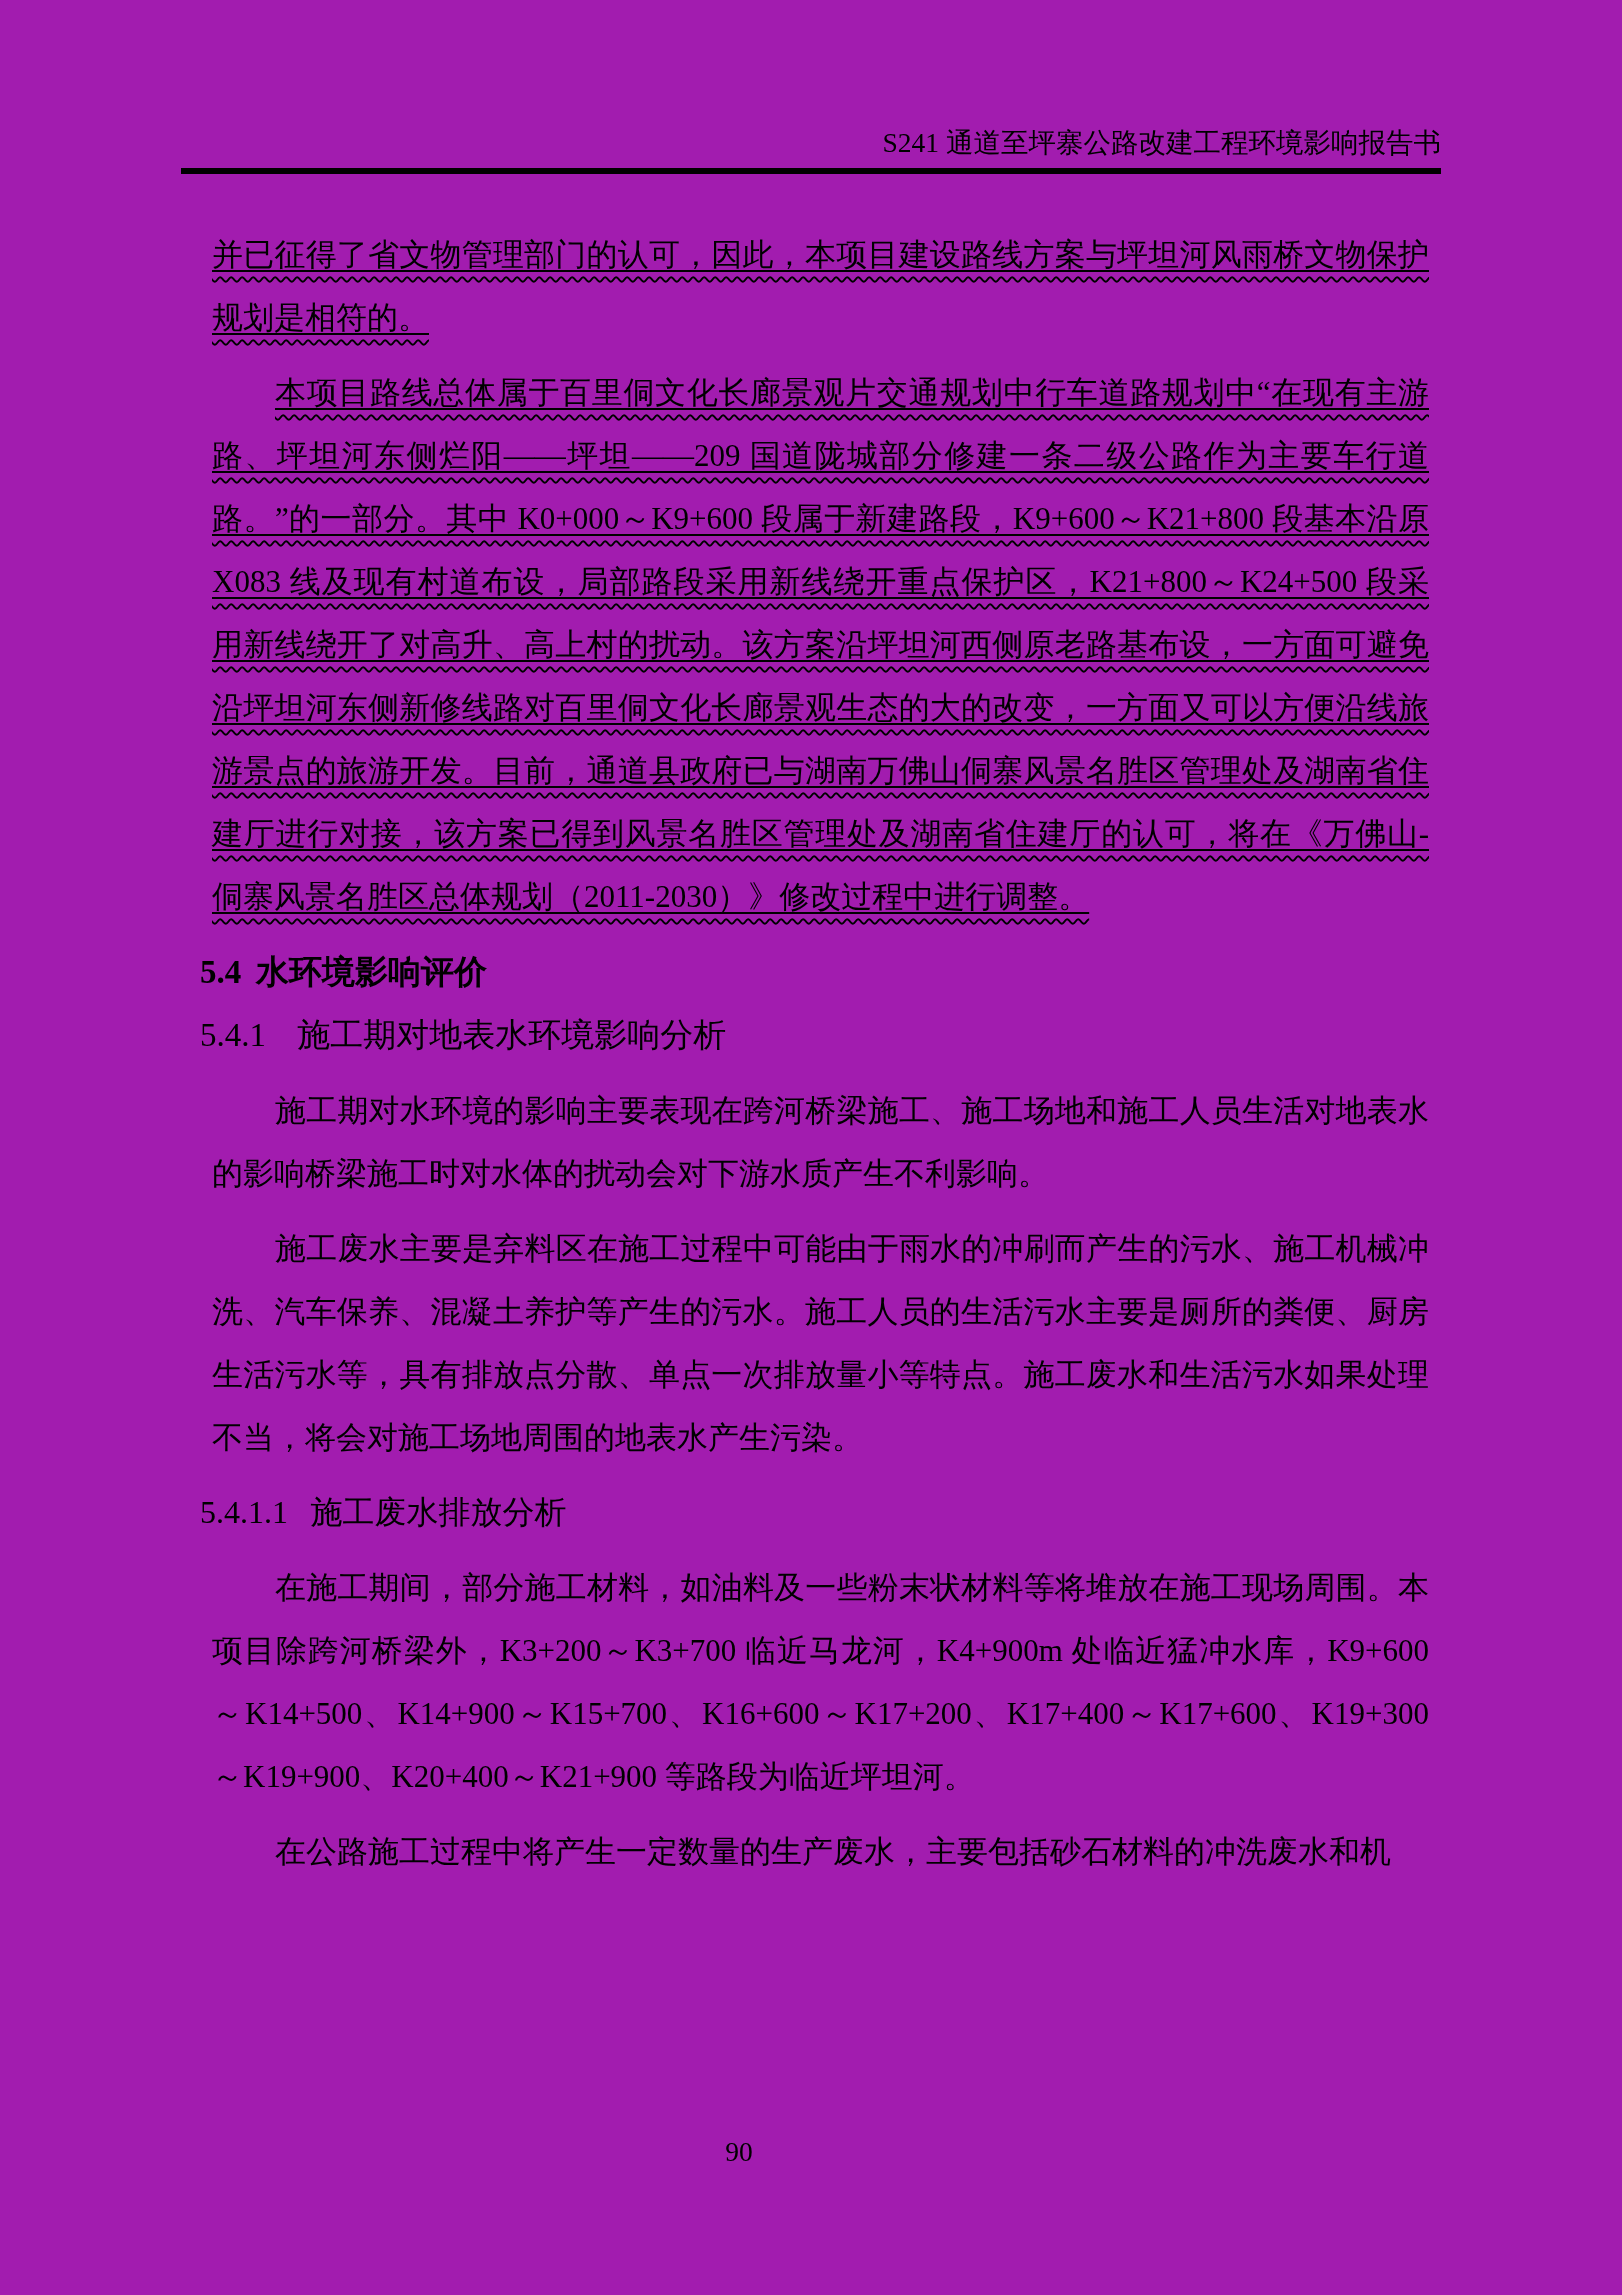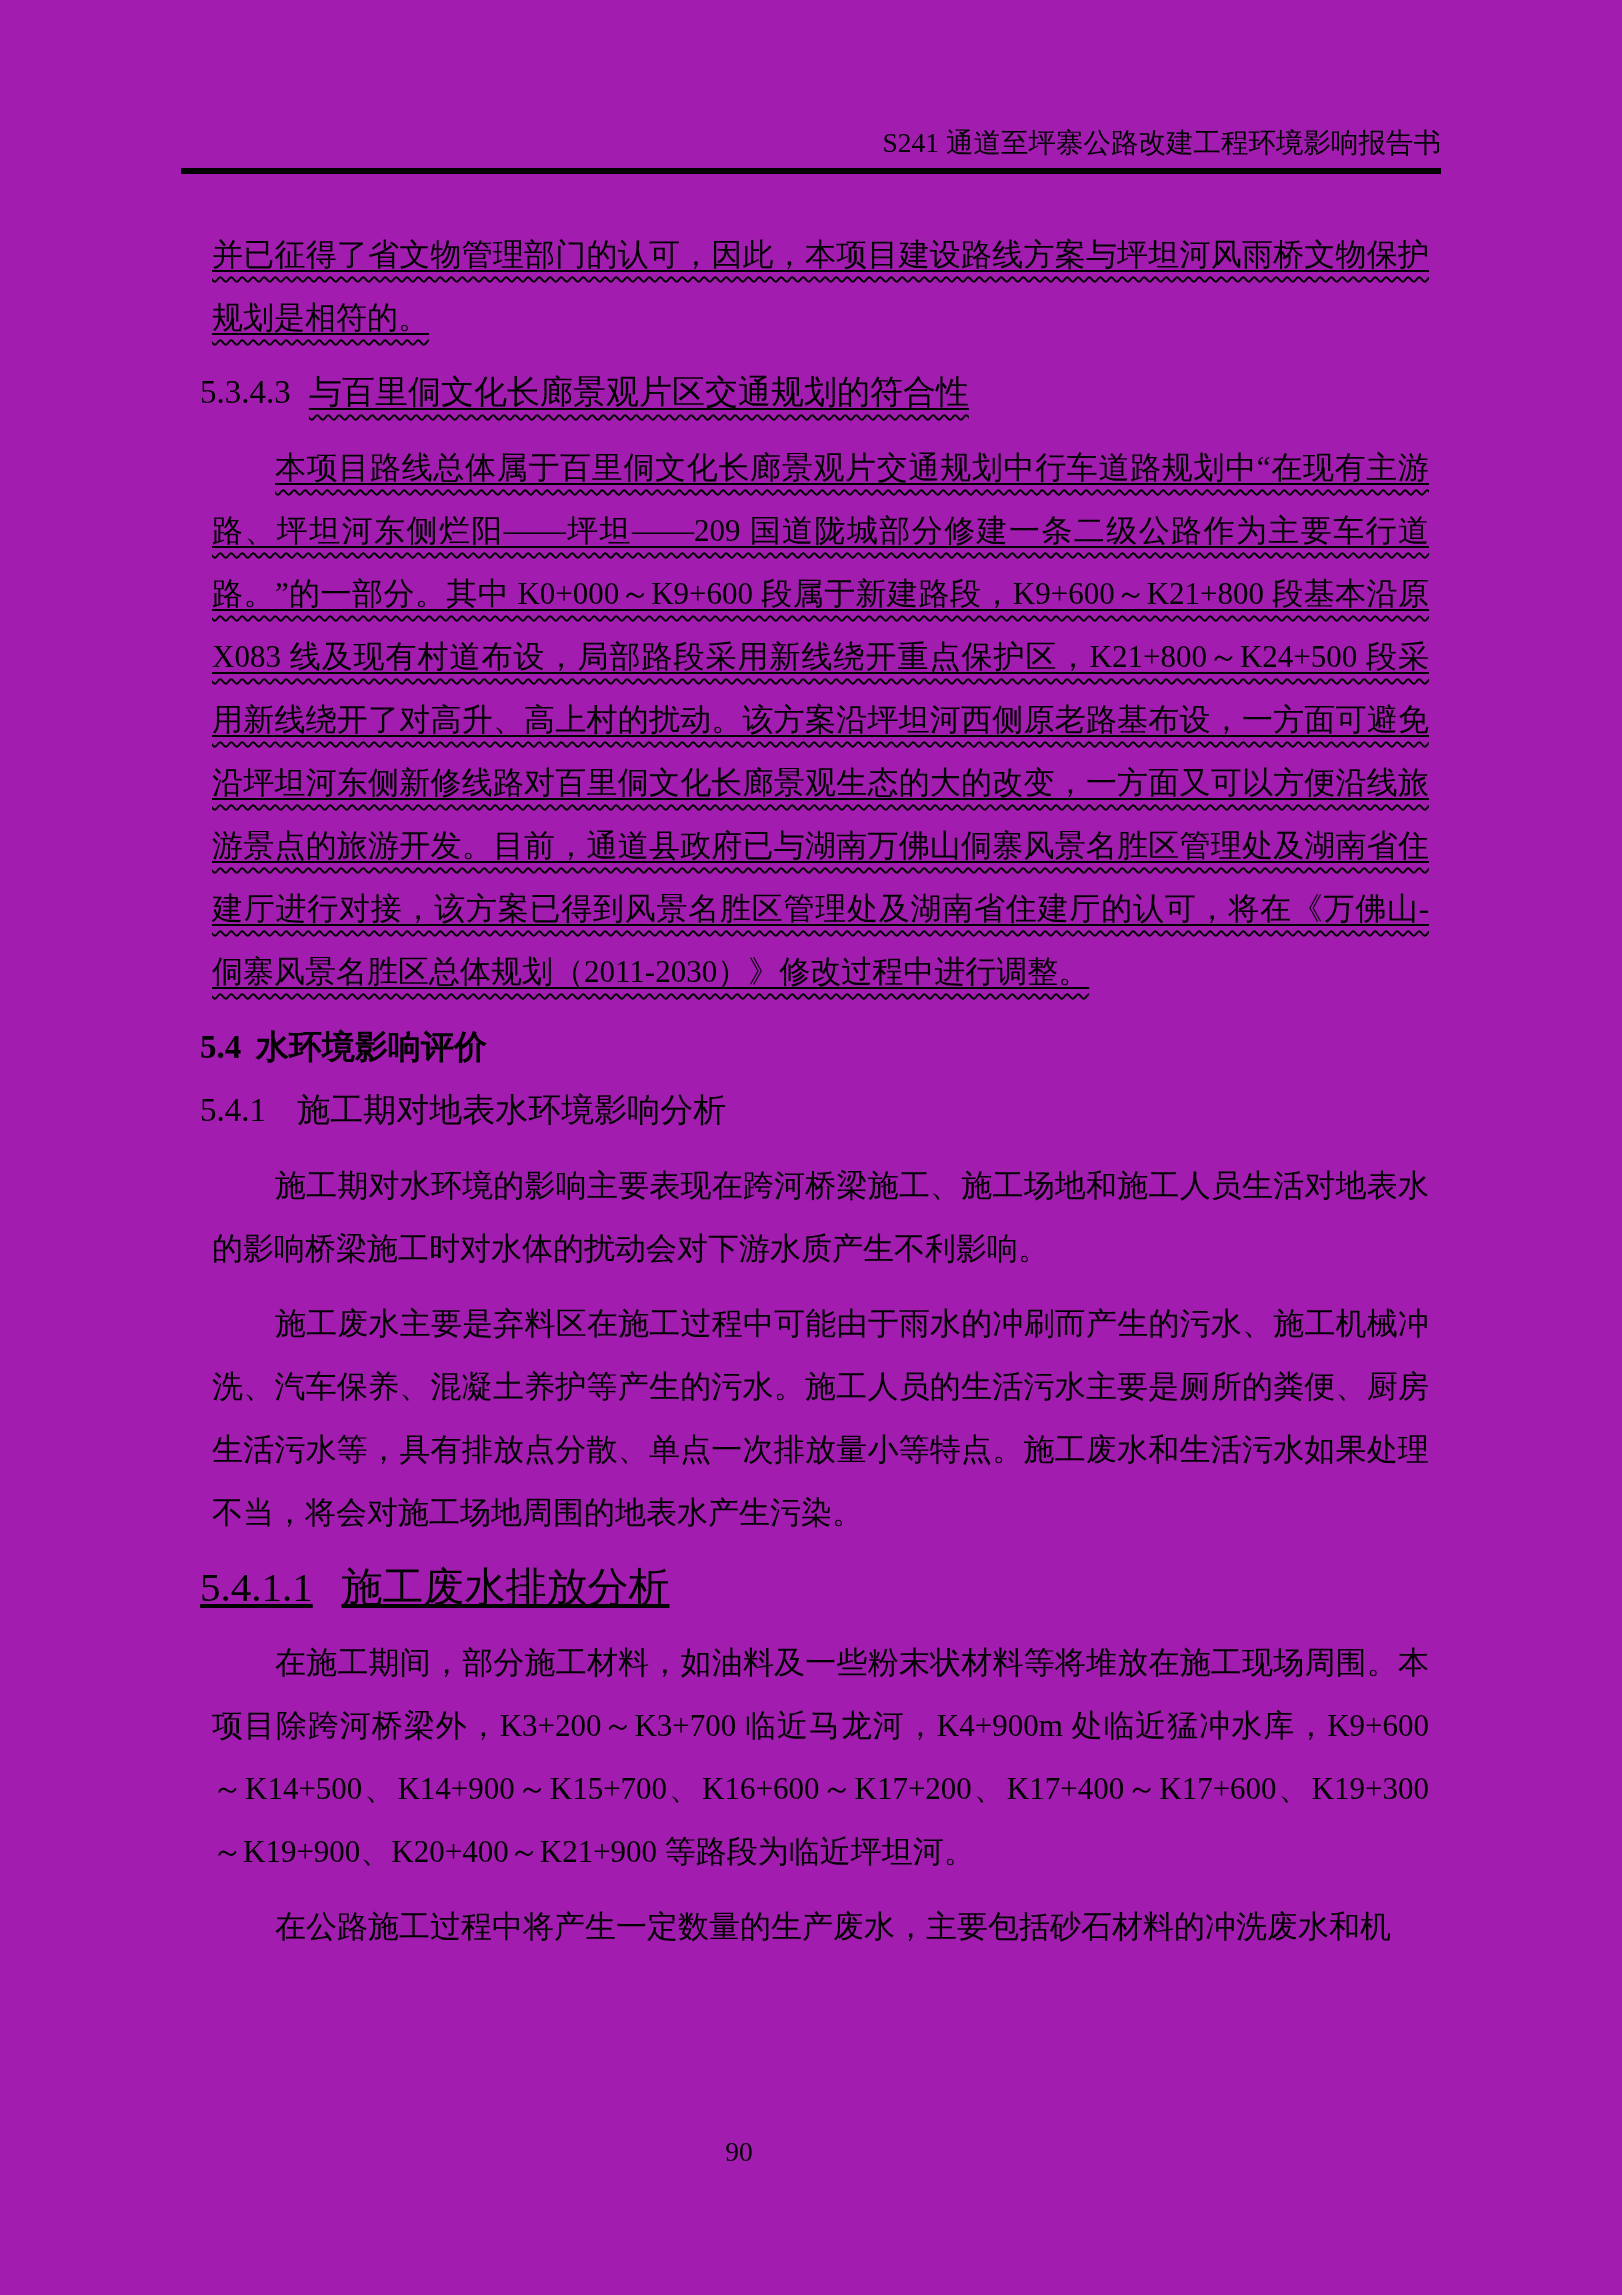--- a/index.html
+++ b/index.html
@@ -80,23 +80,22 @@
     font-size: 33px;
     line-height: 63px;
   }
   .h-main .hnum { margin-right: 0.45em; font-family: "Liberation Serif", "DejaVu Serif", serif; }
   .h-sub2 {          
     font-size: 33px;
     line-height: 63px;
   }
   .h-sub2 .hnum { margin-right: 0.95em; }
   .h-sub3 {          
-    font-size: 41px;
+    font-size: 32px;
     line-height: 63px;
-    text-decoration: underline;
   }
   .h-sub3 .hnum { margin-right: 0.7em; }
   .footer {
     position: absolute;
     top: 2135px;
     left: 0;
     width: 1478px;
     text-align: center;
     font-size: 27.5px;
     line-height: 1.2;
@@ -110,21 +109,20 @@
   <div class="header">
     <span>S241 通道至坪寨公路改建工程环境影响报告书</span>
   </div>
 
   <div class="header-rule"></div>
 
   <div class="content">
 
     <p class="para"><span class="wavy"><span class="solid">并已征得了省文物管理部门的认可，因此，本项目建设路线方案与坪坦河风雨桥文物保护规划是相符的。</span></span></p>
 
-    <h3 class="h-sub"><span class="hnum">5.3.4.3</span><span class="wavy"><span class="solid">与百里侗文化长廊景观片区交通规划的符合性</span></span></h3>
 
 
     <p class="para indent"><span class="wavy"><span class="solid">本项目路线总体属于百里侗文化长廊景观片交通规划中行车道路规划中“在现有主游路、坪坦河东侧烂阳——坪坦——209 国道陇城部分修建一条二级公路作为主要车行道路。”的一部分。其中 K0+000～K9+600 段属于新建路段，K9+600～K21+800 段基本沿原 X083 线及现有村道布设，局部路段采用新线绕开重点保护区，K21+800～K24+500 段采用新线绕开了对高升、高上村的扰动。该方案沿坪坦河西侧原老路基布设，一方面可避免沿坪坦河东侧新修线路对百里侗文化长廊景观生态的大的改变，一方面又可以方便沿线旅游景点的旅游开发。目前，通道县政府已与湖南万佛山侗寨风景名胜区管理处及湖南省住建厅进行对接，该方案已得到风景名胜区管理处及湖南省住建厅的认可，将在《万佛山-侗寨风景名胜区总体规划（2011-2030）》修改过程中进行调整。</span></span></p>
 
     <h2 class="h-main"><span class="hnum">5.4</span><span>水环境影响评价</span></h2>
 
     <h3 class="h-sub2"><span class="hnum">5.4.1</span><span>施工期对地表水环境影响分析</span></h3>
 
     <p class="para indent"><span>施工期对水环境的影响主要表现在跨河桥梁施工、施工场地和施工人员生活对地表水的影响桥梁施工时对水体的扰动会对下游水质产生不利影响。</span></p>
 

